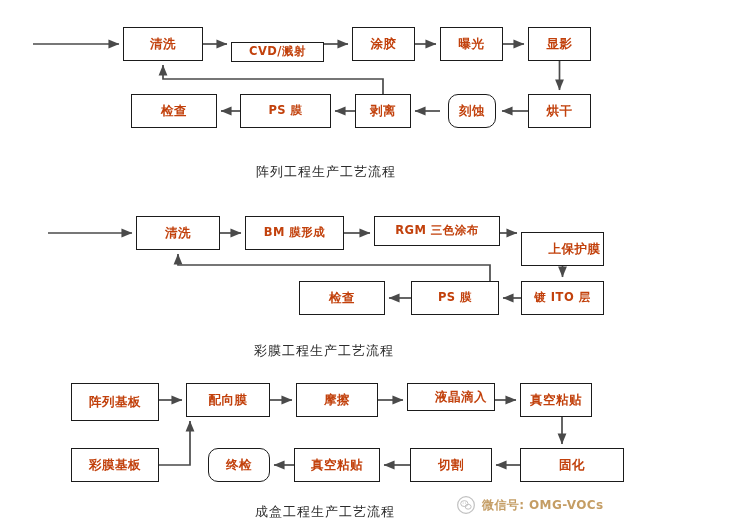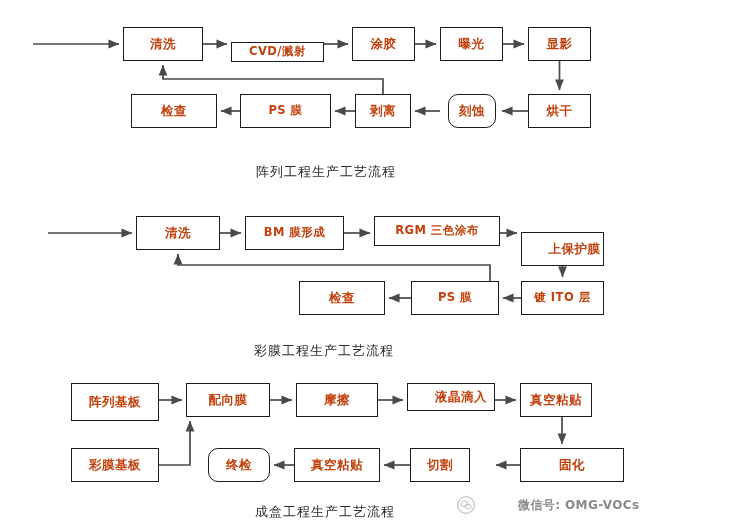--- a/index.html
+++ b/index.html
@@ -57,24 +57,23 @@
   .watermark {
     position: absolute;
     display: flex;
     align-items: center;
     gap: 6px;
     opacity: 0.62;
   }
   .wm-text {
     font-size: 12px;
     font-weight: 700;
-    color: #404040;
+    color: #a16207;
     letter-spacing: 0.4px;
     white-space: nowrap;
-    margin-left: 36px;
   }
   .wm-icon {
     width: 20px;
     height: 20px;
     flex: 0 0 20px;
   }
 </style>
 </head>
 <body>
 
@@ -149,21 +148,21 @@
 
   <div class="caption" style="left:254px;top:342px;">彩膜工程生产工艺流程</div>
 
   <div>
     <div class="node" style="left:71px;top:383px;width:88px;height:38px;">阵列基板</div>
     <div class="node" style="left:186px;top:383px;width:84px;height:34px;">配向膜</div>
     <div class="node" style="left:296px;top:383px;width:82px;height:34px;">摩擦</div>
     <div class="node" style="left:407px;top:383px;width:88px;height:28px;padding-left:20px;">液晶滴入</div>
     <div class="node" style="left:520px;top:383px;width:72px;height:34px;">真空粘贴</div>
     <div class="node" style="left:520px;top:448px;width:104px;height:34px;">固化</div>
-    <div class="node" style="left:410px;top:448px;width:60px;height:34px;">切割</div>
+    <div class="node" style="left:410px;top:448px;width:82px;height:34px;">切割</div>
     <div class="node" style="left:294px;top:448px;width:86px;height:34px;">真空粘贴</div>
     <div class="node" style="left:208px;top:448px;width:62px;height:34px;border-radius:10px;">终检</div>
     <div class="node" style="left:71px;top:448px;width:88px;height:34px;">彩膜基板</div>
   </div>
 
   <div class="caption" style="left:255px;top:503px;">成盒工程生产工艺流程</div>
 
   <div class="watermark" style="left:456px;top:495px;">
     <span class="wm-icon">
       <svg viewBox="0 0 24 24" width="20" height="20" xmlns="http://www.w3.org/2000/svg">

